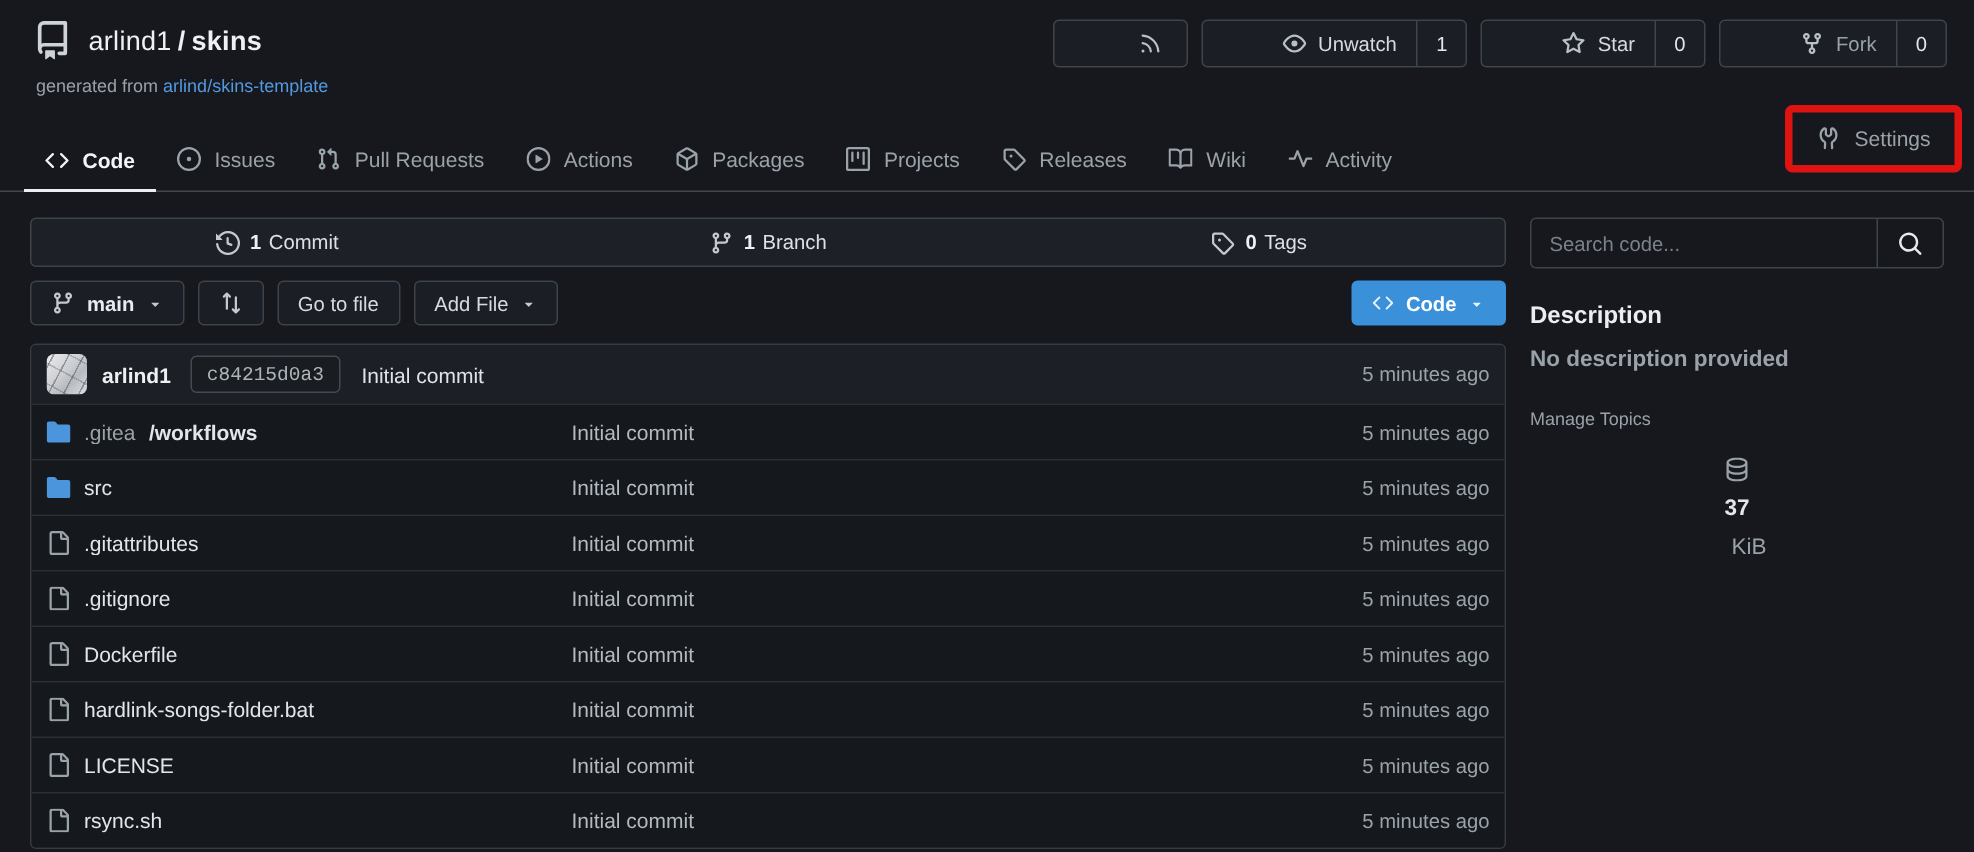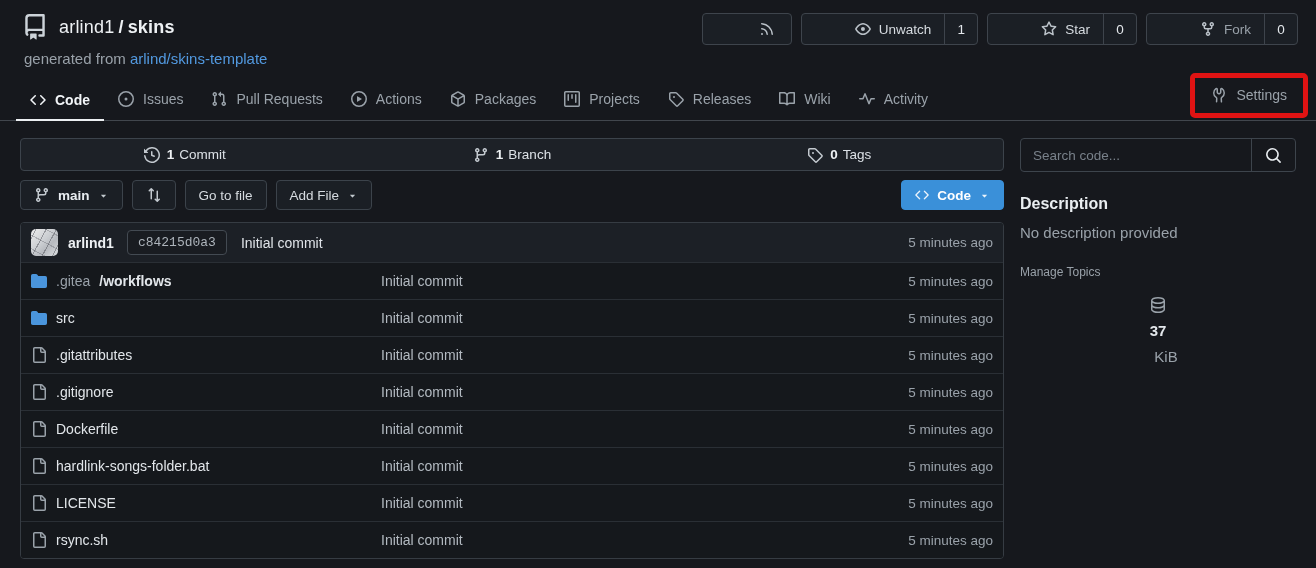--- a/index.html
+++ b/index.html
@@ -15,21 +15,21 @@
   .ico svg { display:block; }
 
   
   .topbar { position:relative; padding:14px 18px 0 22px; }
   .repo-title-row { display:flex; align-items:center; gap:11px; }
   .repo-ico { color:#cdd3d9; }
   .repo-title { font-size:18px; color:#eef1f4; letter-spacing:.2px; }
   .repo-title .owner { font-weight:400; }
   .repo-title .slash { font-weight:600; margin:0 4px; }
   .repo-title .name { font-weight:700; }
-  .generated { margin:10px 0 0 2px; font-size:15px; color:#99a1a9; }
+  .generated { margin:10px 0 0 2px; font-size:12px; color:#99a1a9; }
   .generated a { color:#5299e0; }
 
   .top-actions { position:absolute; top:13px; right:18px; display:flex; gap:9px; }
   .gbtn {
     display:flex; align-items:stretch; height:32px;
     background:#1b1f25; border:1px solid #3e444c; border-radius:4px;
     color:#d6dbe0; font-size:13.5px; overflow:hidden;padding-left:40px;
   }
   .gbtn .seg { display:flex; align-items:center; gap:8px; padding:0 13px; }
   .gbtn .cnt { display:flex; align-items:center; justify-content:center; min-width:33px; padding:0 10px; border-left:1px solid #3e444c; color:#e3e7eb; }
@@ -40,21 +40,21 @@
   
   .tabbar { display:flex; align-items:flex-end; margin-top:6px; padding:0 8px 0 16px; border-bottom:1px solid #41464d; }
   .tab {
     display:flex; align-items:center; gap:9px;
     padding:12px 14px 13px 14px; font-size:14px; color:#9aa2aa; white-space:nowrap;
   }
   .tab .ico { color:#9aa2aa; }
   .tab.active { color:#f2f5f8; font-weight:700; border-bottom:2px solid #eceff2; padding-bottom:11px; margin-bottom:-1px; }
   .tab.active .ico { color:#f2f5f8; }
   .settings-annotation {
-    margin-left:auto; margin-bottom:2px; align-self:center;
+    margin-left:auto; margin-bottom:12px; align-self:center;
     border:5px solid #e01313; border-radius:5px;
   }
   .settings-annotation .tab { padding:9px 16px 10px 16px; }
 
   
   .content { display:flex; gap:16px; padding:17px 18px 0 20px; }
   .main { width:984px; flex:none; }
   .sidebar { width:276px; flex:none; }
 
   
@@ -113,21 +113,21 @@
   
   .searchbox { display:flex; height:34px; border:1px solid #3d444c; border-radius:4px; overflow:hidden; background:#16181d; }
   .searchbox input {
     flex:1; background:transparent; border:none; outline:none;
     color:#fde047; padding:0 12px; font-size:13.5px;
     font-family:"Liberation Sans","DejaVu Sans",sans-serif;
   }
   .searchbox input::placeholder { color:#79818a; }
   .search-btn { width:44px; border-left:1px solid #3d444c; display:flex; align-items:center; justify-content:center; background:transparent; color:#e6eaee; cursor:pointer; }
   .desc-title { margin-top:23px; font-size:16px; font-weight:700; color:#eaeef1; }
-  .desc-text { margin-top:11px; font-size:15px; color:#99a1a9; }
+  .desc-text { margin-top:11px; font-size:15px; color:#99a1a9;font-weight:bold; }
   .manage-topics { margin-top:24px; font-size:12px; color:#99a1a9; display:inline-block; }
   .size-row { margin-top:17px; display:flex; align-items:center; gap:9px; font-size:15px;flex-direction:column; }
   .size-row .ico { color:#99a1a9; }
   .size-row b { color:#e3e7eb; font-weight:700; }
   .size-row .unit { color:#99a1a9;margin-left:16px; }
 </style>
 </head>
 <body>
 
 <div class="topbar">

